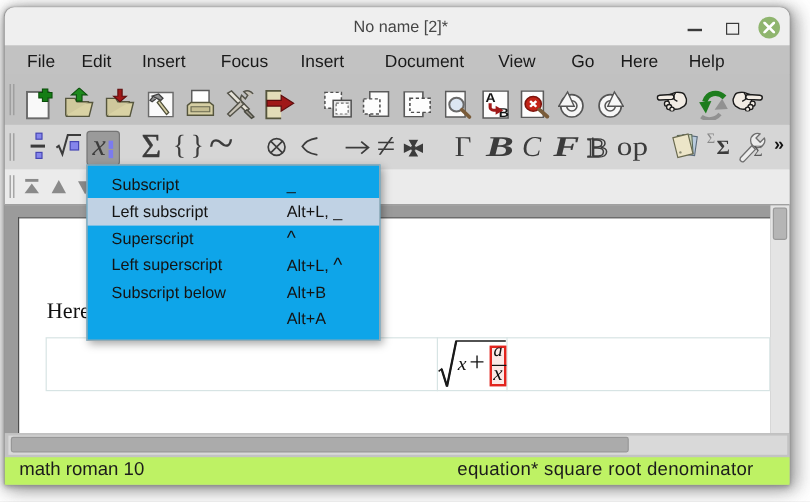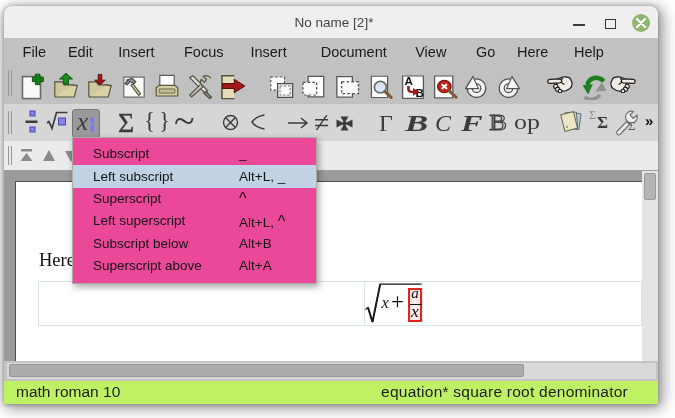--- a/index.html
+++ b/index.html
@@ -36,21 +36,21 @@
 #heretext{left:23px;top:67.5px;font-family:"Liberation Serif",serif;font-size:18.5px;color:#111;}
 #eqbox{left:22px;top:99px;width:604px;height:45px;border:1px solid #d7e4e4;}
 .eqvline{top:99px;width:1px;height:45px;background:#d7e4e4;}
 #redbox{left:391.5px;top:105.5px;width:14px;height:34px;background:#fbe9e7;border:2px solid #e2241e;}
 
 #hscroll{left:0;top:355px;width:654px;height:20px;background:#c3c3c3;}
 #htrack{left:3px;top:2px;width:649px;height:16px;background:#d9d9d9;}
 #hthumb{left:1.5px;top:1px;width:515px;height:13px;background:#ababab;border:1px solid #979797;border-radius:2px;}
 #status{left:0;top:375px;width:654px;height:23px;background:#bef264;font-size:15.5px;color:#1c1c1c;}
 
-#popup{left:68px;top:131px;width:245px;height:147px;background:#ec4899;border:1px solid #ababab;
+#popup{left:68px;top:131px;width:245px;height:147px;background:#0ea5e9;border:1px solid #ababab;
   box-shadow:2px 3px 7px rgba(0,0,0,.35);z-index:50;padding-top:5px;}
 .mi{position:relative;height:22.4px;font-size:13.5px;color:#141414;}
 .mi .lab{position:absolute;left:20px;top:3.2px;}
 .mi .sc{position:absolute;left:166px;top:3.2px;}
 .mi.hl{background:#c0d2e4;}
 </style>
 </head>
 <body>
 <div id="win">
   <div id="titlebar" class="abs"></div>
@@ -329,17 +329,16 @@
       </div>
     <div class="mi">
         <span class="lab">Left superscript</span>
         <span class="sc">Alt+L, <span style="font-size:16px">^</span></span>
       </div>
     <div class="mi">
         <span class="lab">Subscript below</span>
         <span class="sc">Alt+B</span>
       </div>
     <div class="mi">
-        <span class="lab">Superscript above</span>
         <span class="sc">Alt+A</span>
       </div>
   </div>
 </div>
 
 </body></html>

